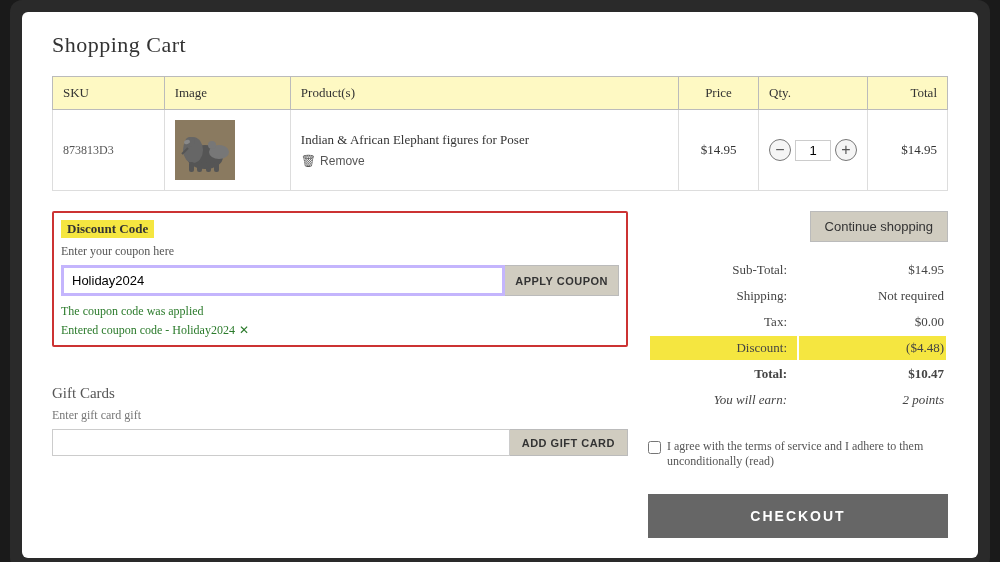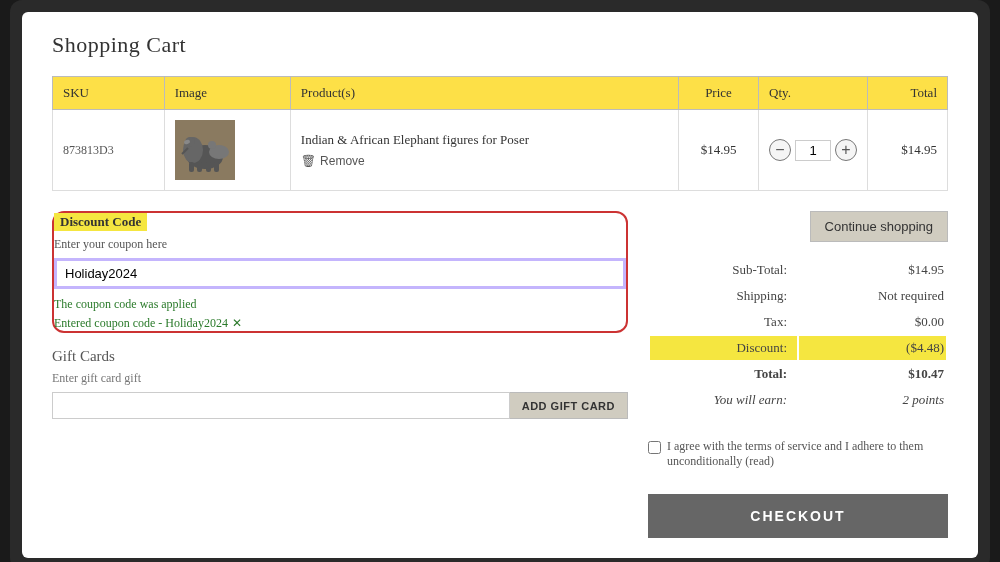--- a/index.html
+++ b/index.html
@@ -33,21 +33,21 @@
       margin-bottom: 18px;
       letter-spacing: 0.5px;
     }
     
     .cart-table {
       width: 100%;
       border-collapse: collapse;
       margin-bottom: 20px;
     }
     .cart-table th {
-      background: #fde047;
+      background: #fef9c3;
       color: #333;
       text-align: left;
       padding: 8px 10px;
       font-weight: normal;
       font-size: 13px;
       border: 1px solid #bbb;
       font-family: Liberation Serif, serif;
     }
     .cart-table td {
       padding: 10px;
@@ -119,23 +119,23 @@
     .left-panel {
       flex: 1;
     }
     .right-panel {
       width: 300px;
       min-width: 260px;
     }
     
     .discount-section {
       border: 2px solid #cc3333;
-      padding: 0;
-      margin-bottom: 1px;
-      border-radius: 12px;
+      padding: 7px;
+      margin-bottom: 24px;
+      border-radius: 2px;
     }
     .discount-title {
       background: #f5e640;
       display: inline-block;
       font-size: 13px;
       font-weight: bold;
       color: #333;
       padding: 1px 6px;
       margin-bottom: 6px;
     }
@@ -356,20 +356,21 @@
 
     <div class="bottom-area">
 
       <div class="left-panel">
 
         <div class="discount-section">
           <div class="discount-title">Discount Code</div>
           <div class="discount-label">Enter your coupon here</div>
           <div class="discount-input-row">
             <input class="discount-input" type="text" value="Holiday2024" style="">
+            <button class="apply-coupon-btn">APPLY COUPON</button>
           </div>
           <div class="coupon-success">The coupon code was applied</div>
           <div class="coupon-applied">
             <span>Entered coupon code - Holiday2024</span>
             <span class="remove-x">✕</span>
           </div>
         </div>
 
         <div class="gift-section">
           <div class="gift-title">Gift Cards</div>

